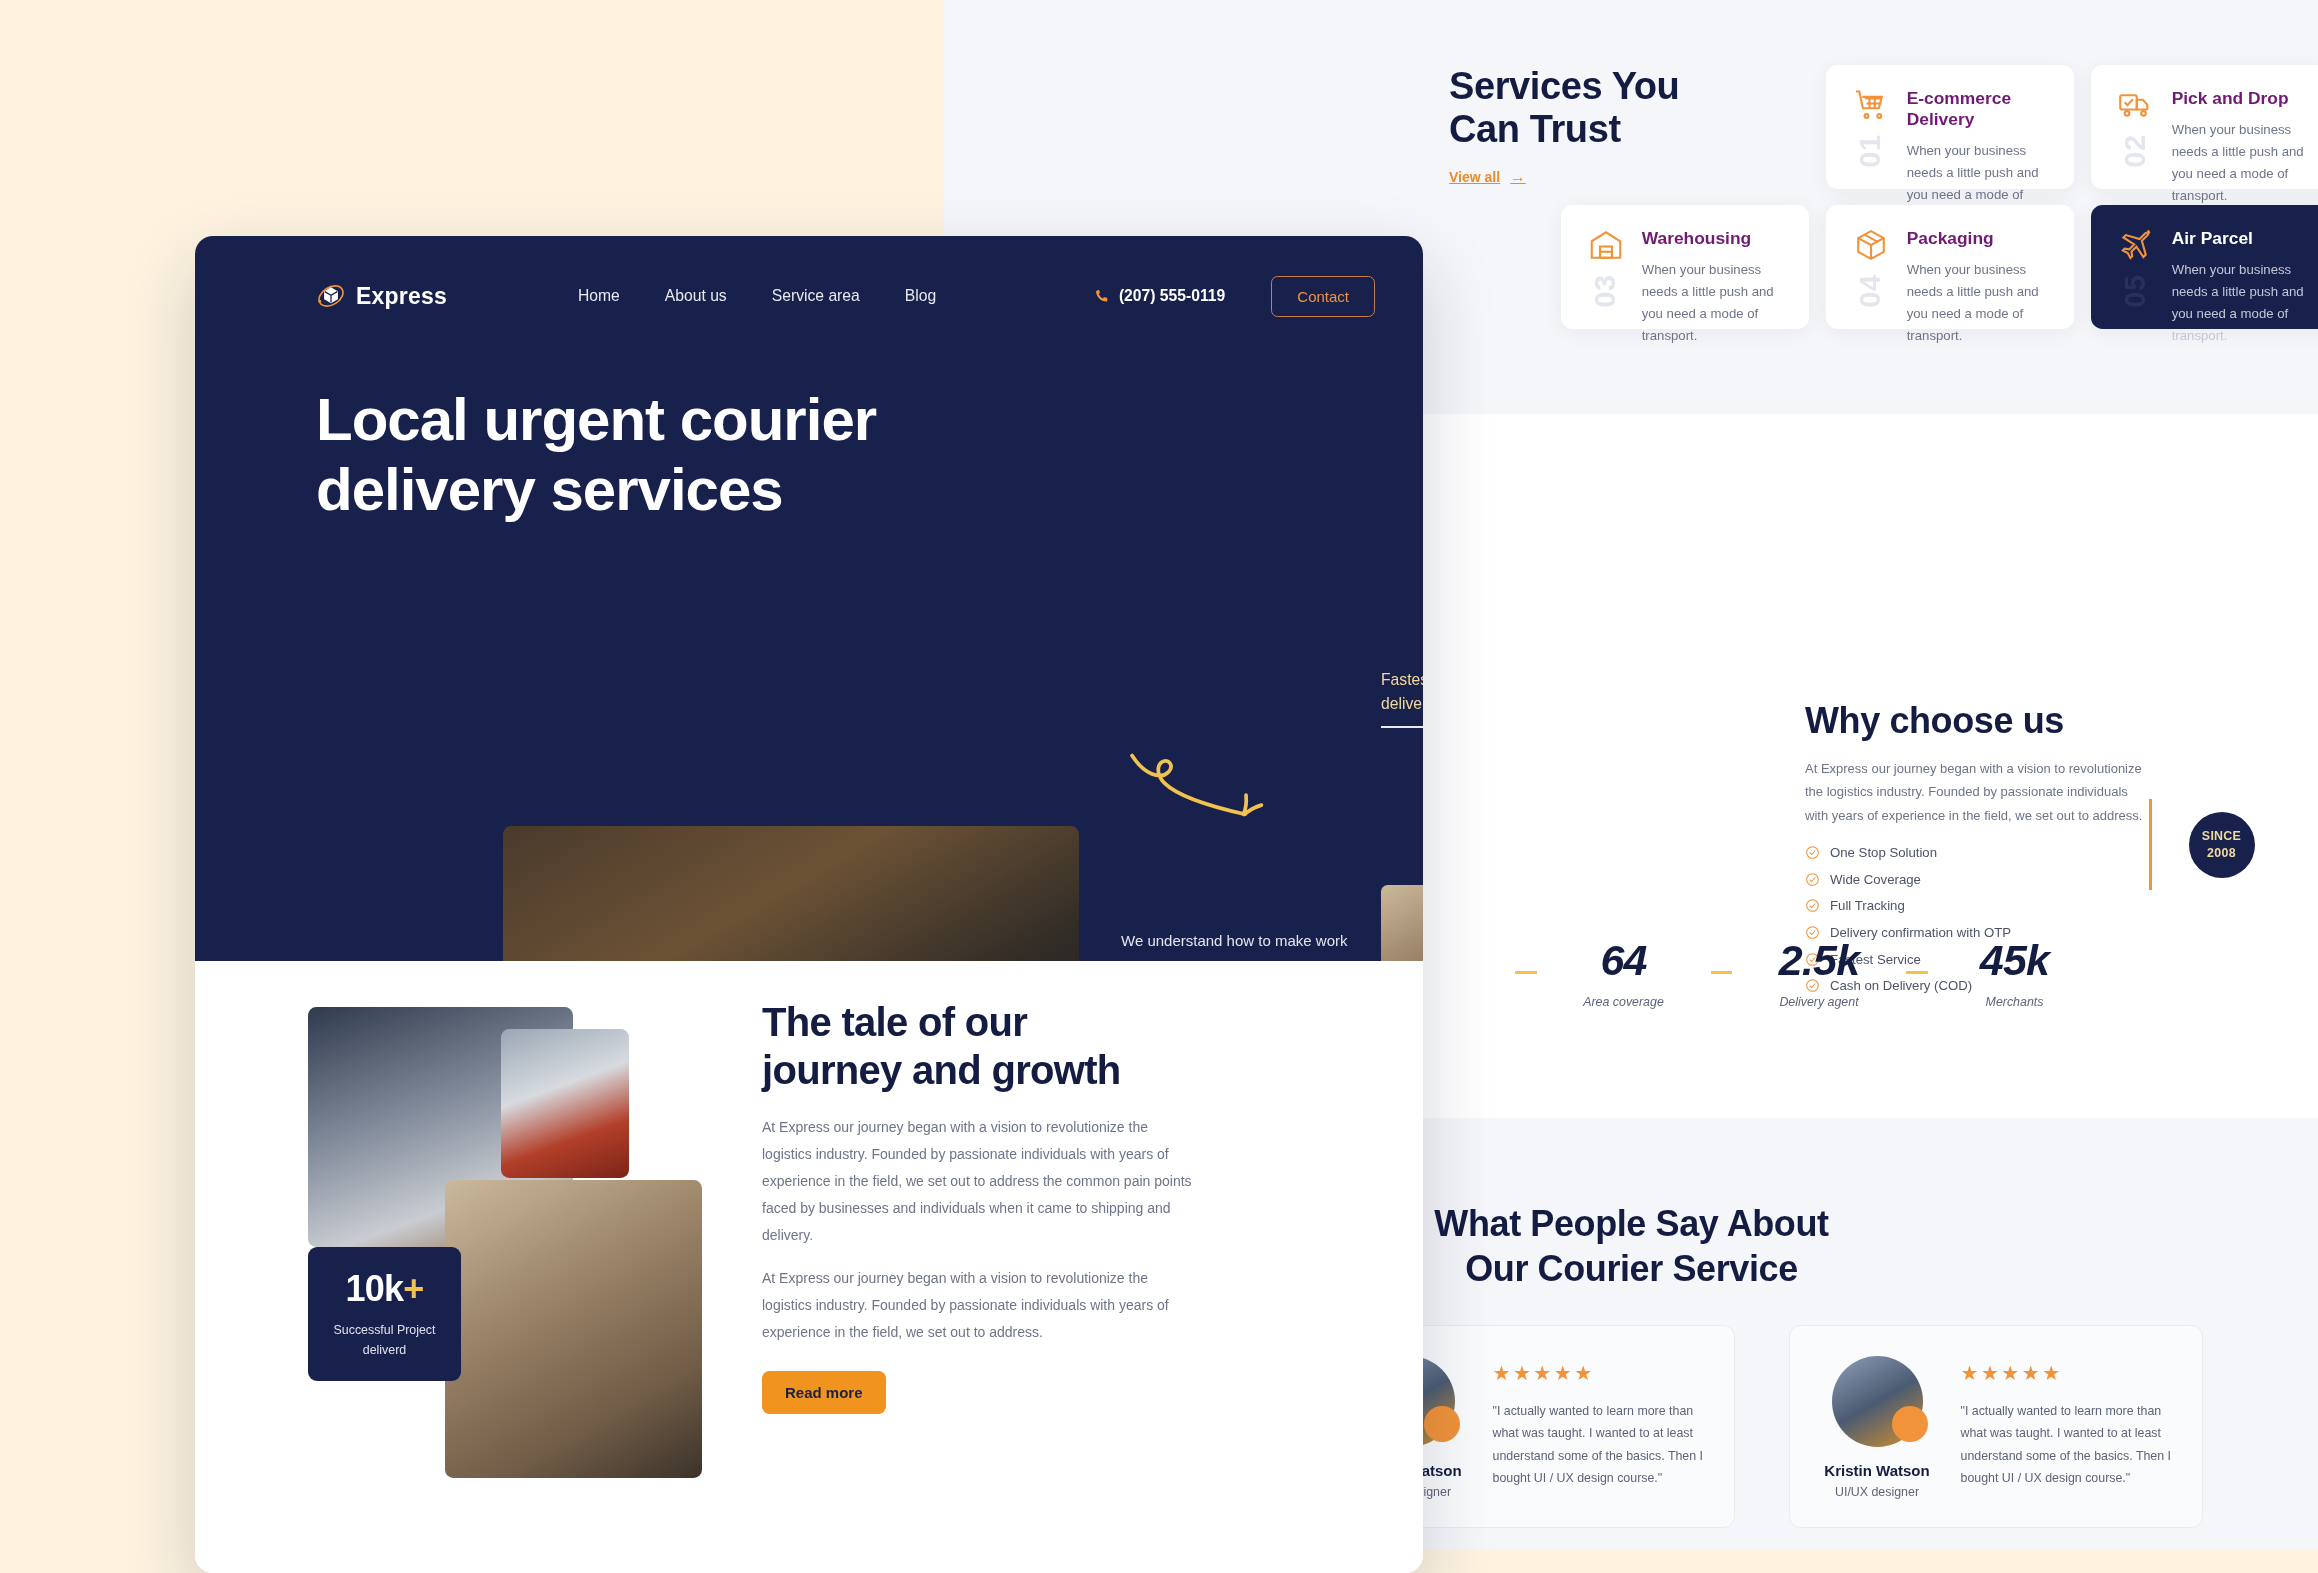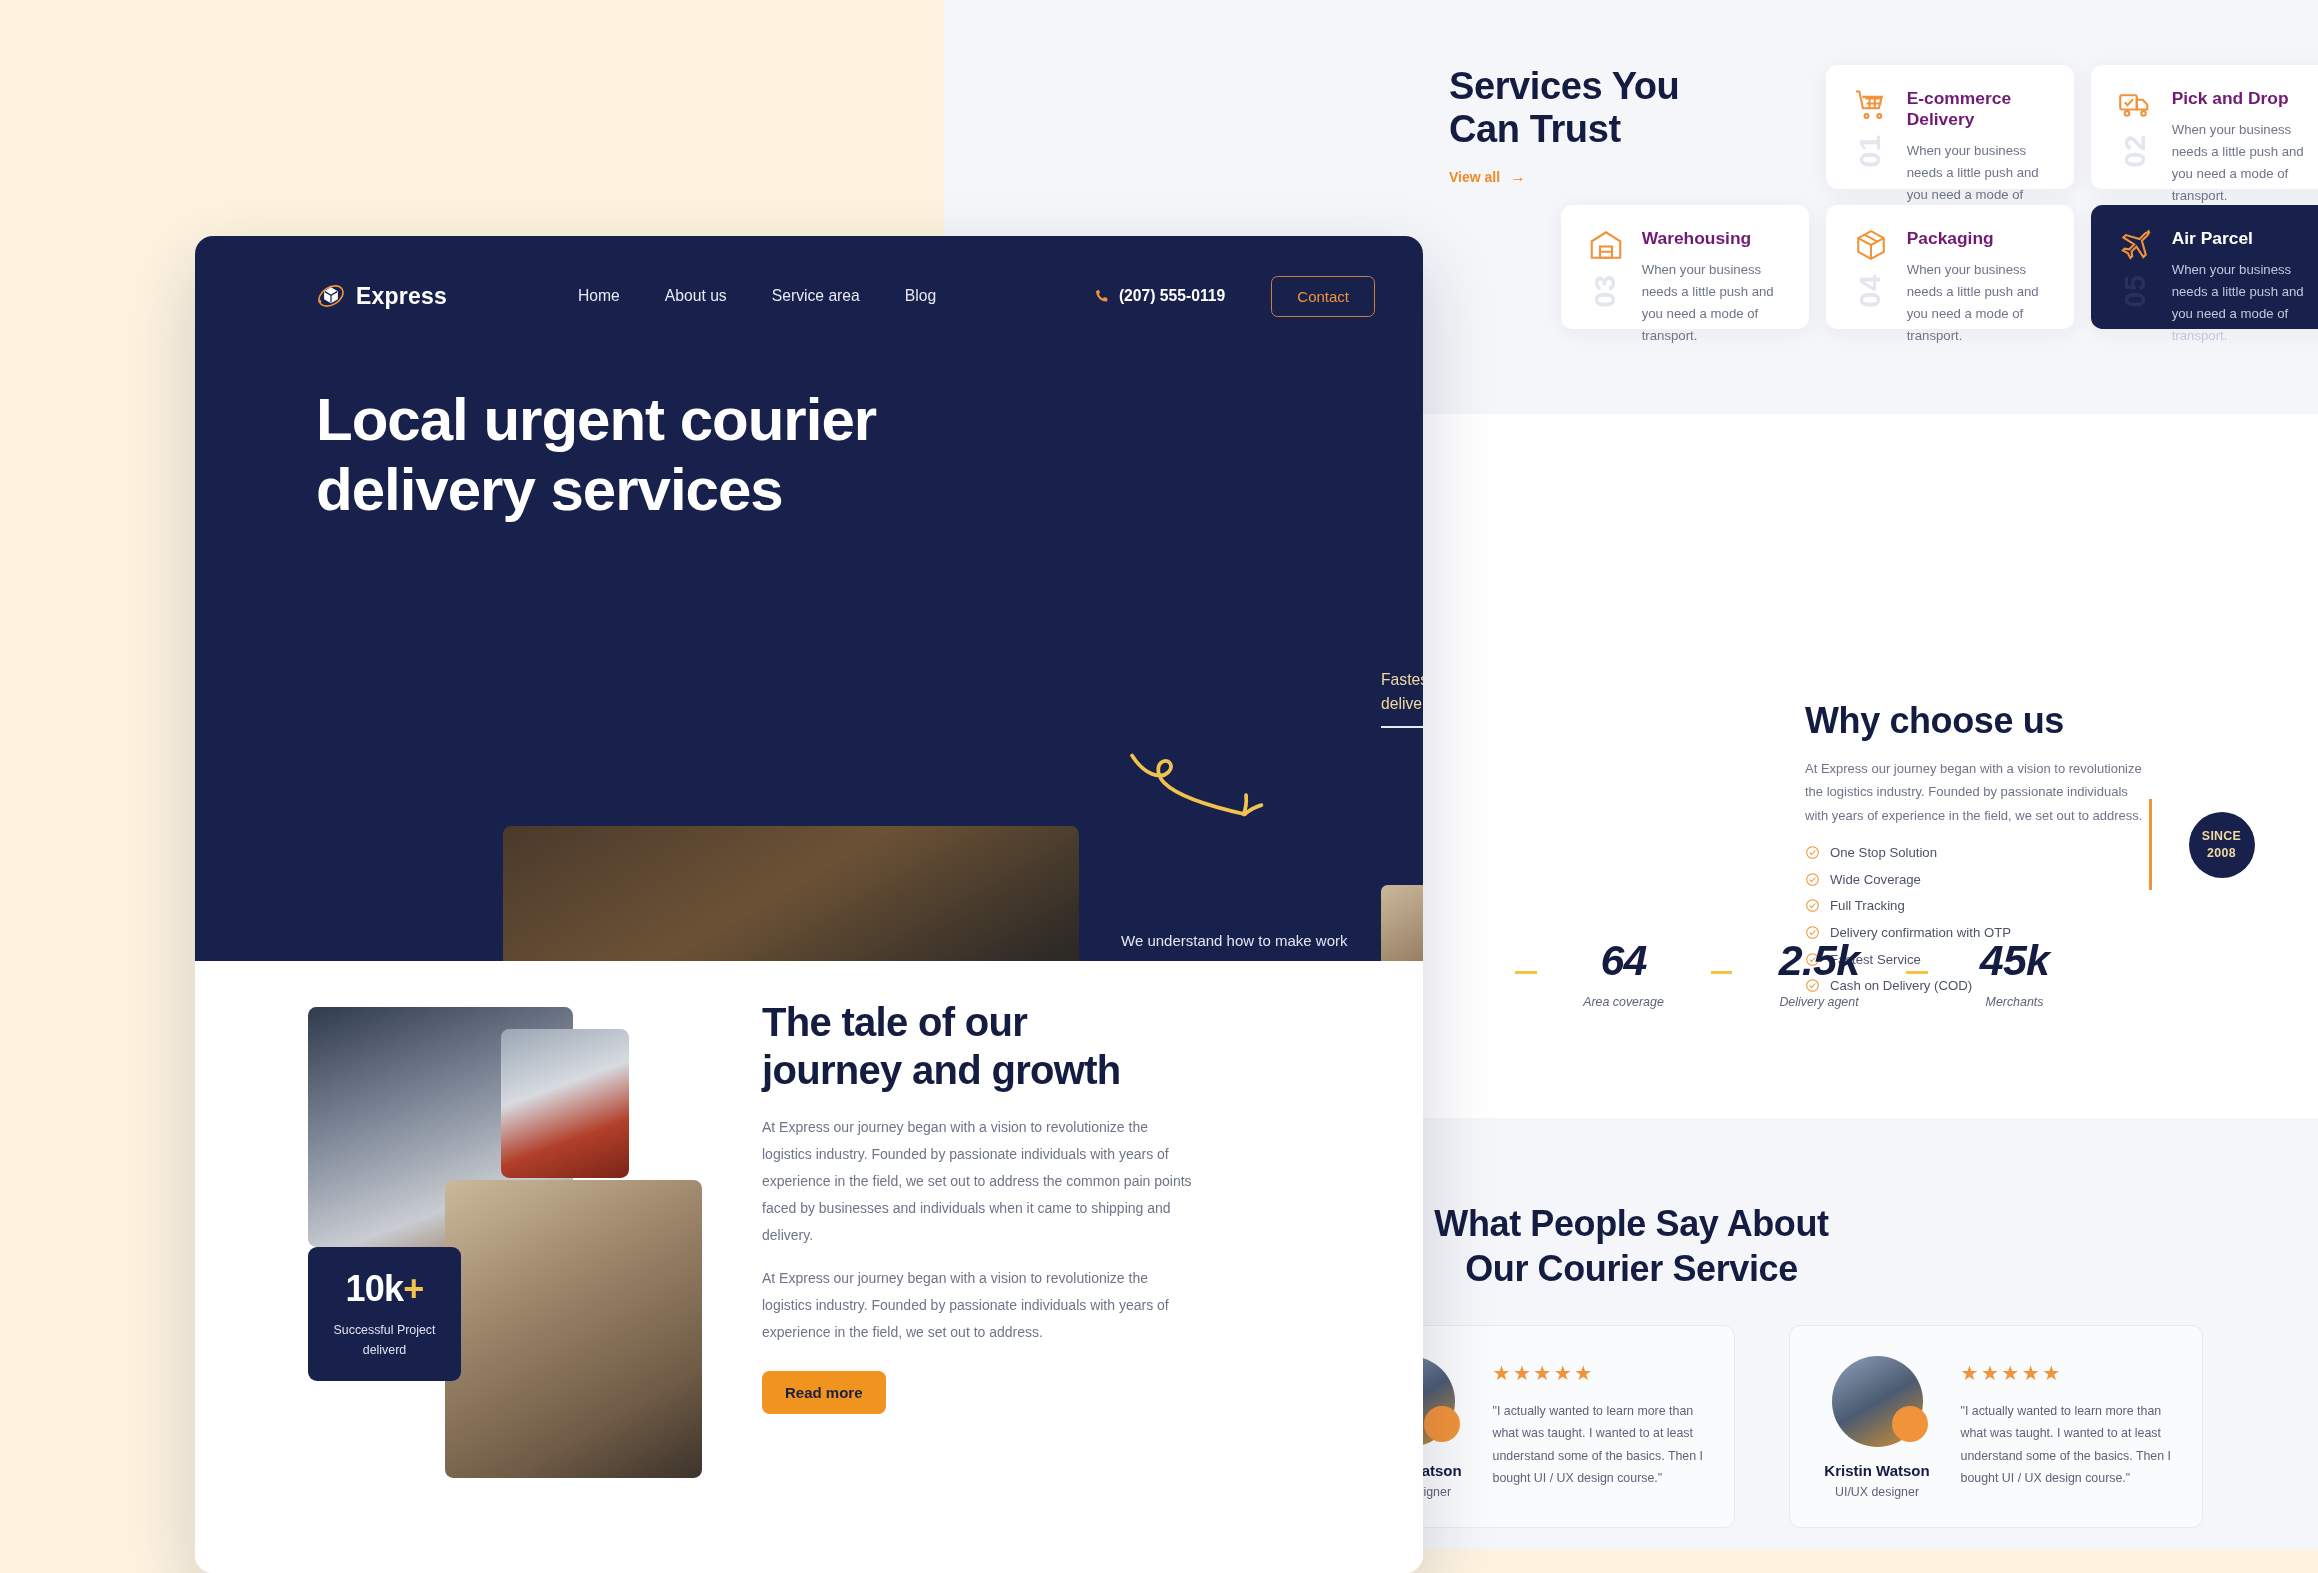--- a/index.html
+++ b/index.html
@@ -31,21 +31,21 @@
   .bg-sec-testi    { position:absolute; left:0; top:1118px; width:1375px; height:431px; background:#f5f6f9; }
 
   
   .svc-head { position:absolute; left:505px; top:65px; width:273px; }
   .svc-head h2 {
     font-size: 38px; line-height: 1.12; font-weight: 800; color:#141c42;
     letter-spacing:-0.4px;
   }
   .view-all {
     display:inline-flex; align-items:center; gap:10px; margin-top:18px;
-    color:#f08a24; font-size:14px; font-weight:600;
+    color:#f08a24; font-size:14px; font-weight:600;text-decoration:underline;
   }
   .view-all .arr { font-size:15.7px; }
 
   
   .svc-card {
     position:absolute; background:#fff; border-radius:11.6px;
     box-shadow:0 3.3px 21.5px rgba(20,28,66,.055);
     padding:21.5px 25px 21.5px 21.5px;
     display:flex; gap:13.2px;
   }

